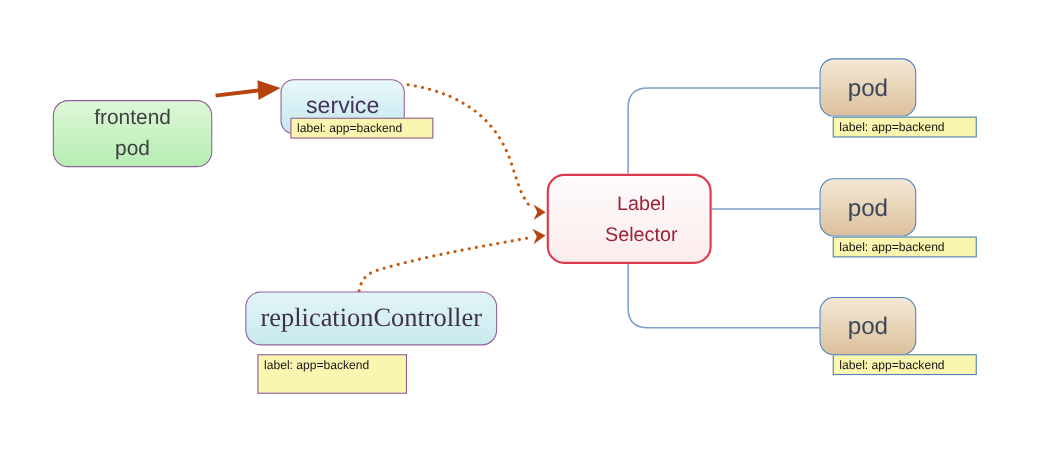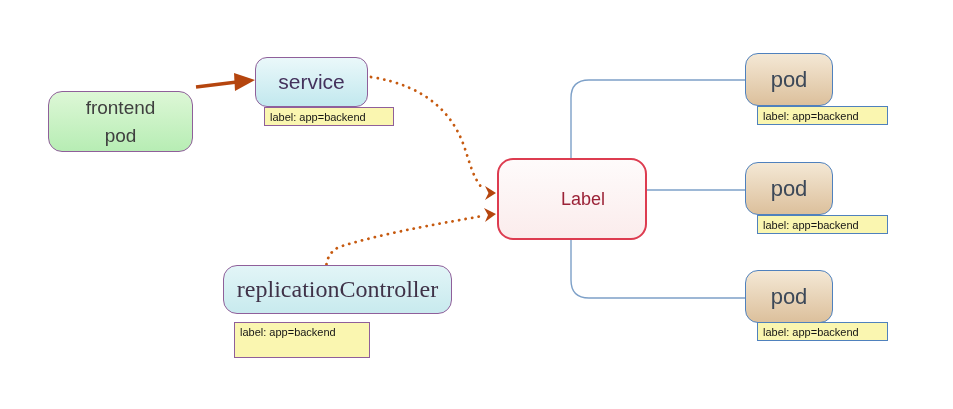--- a/index.html
+++ b/index.html
@@ -19,21 +19,21 @@
     display:flex;flex-direction:column;align-items:center;justify-content:center;
     text-align:center;box-sizing:border-box;
   }
   .frontend-pod{
     left:48px;top:48px;width:145px;height:61px;
     border:1.5px solid #8f5f9a;border-radius:14px;
     background:linear-gradient(180deg,#ddf7d6 0%,#b7edb4 100%);
     color:#3f3f3f;font-size:19px;line-height:28px;margin-top:43px;
   }
   .service{
-    left:255px;top:57px;width:113px;height:50px;
+    left:255px;top:72px;width:113px;height:50px;
     border:1.5px solid #8f5f9a;border-radius:12px;
     background:linear-gradient(180deg,#eaf8fa 0%,#c2e8ee 100%);
     color:#44315c;font-size:21px;
   }
   .label-selector{
     left:497px;top:158px;width:150px;height:82px;
     border:2px solid #dd3c50;border-radius:16px;
     background:linear-gradient(180deg,#fefbfb 0%,#fbecec 100%);
     color:#9b2237;font-size:18px;line-height:28px;padding-left:22px;
   }
@@ -97,20 +97,21 @@
 
   <div class="node service">
     <span>service</span>
   </div>
   <div class="tag tag-purple service-tag">
     <span>label: app=backend</span>
   </div>
 
   <div class="node label-selector two-line">
     <span>Label</span>
+    <span>Selector</span>
   </div>
 
   <div class="node replication-controller">
     <span>replicationController</span>
   </div>
   <div class="tag tag-purple rc-tag two-line">
     <span>label: app=backend</span>
   </div>
 
   <div class="node pod pod-1">

